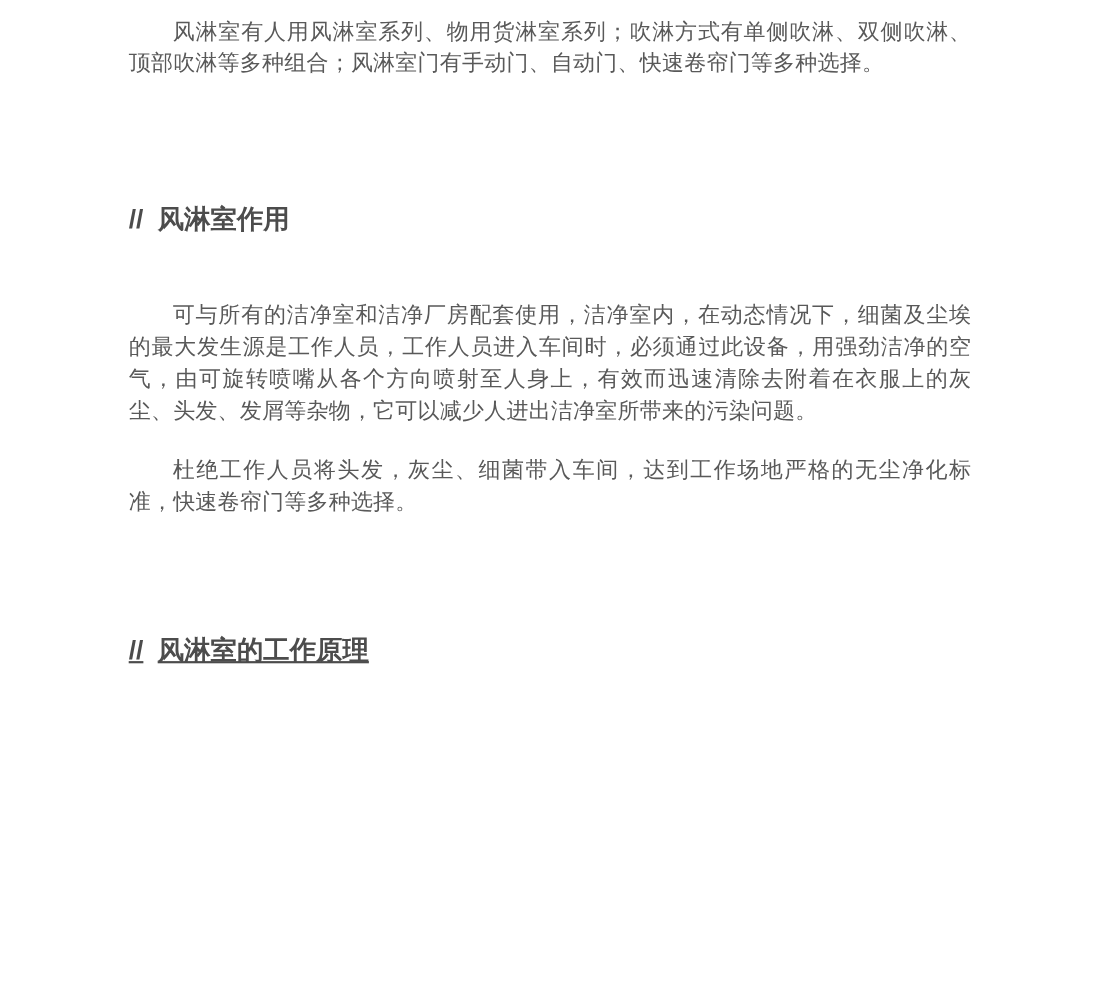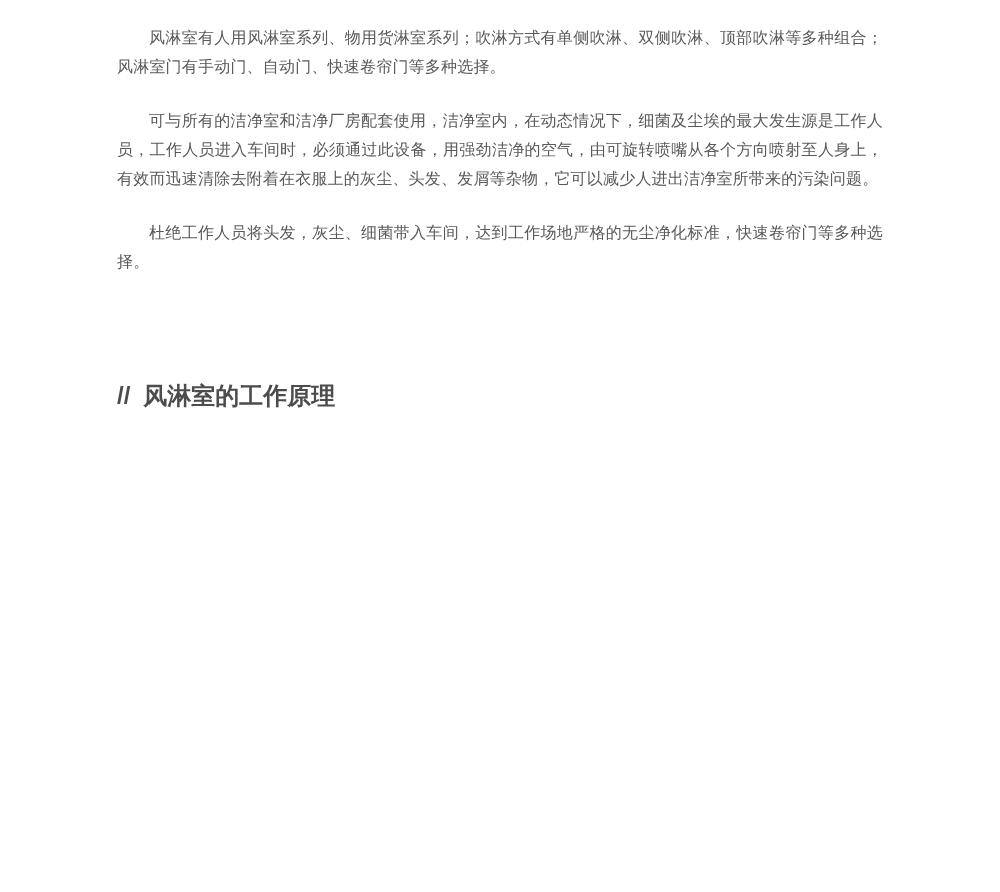--- a/index.html
+++ b/index.html
@@ -16,53 +16,56 @@
     background: #ffffff;
     font-family: "Liberation Sans", "DejaVu Sans", sans-serif;
     box-sizing: border-box;
   }
   .content {
     width: 766px;
     margin: 0 auto;
     padding-top: 15px;
   }
   p.para {
-    margin: 8px 0 25px 0;
-    font-size: 16px;
+    margin: 0 0 25px 0;
+    font-size: 20px;
     line-height: 29px;
     color: #595959;
     text-indent: 2em;
     text-align: justify;
     letter-spacing: 0.2px;
   }
   p.para:last-child { margin-bottom: 0; }
   h2.section-heading {
     font-size: 24px;
     line-height: 30px;
     font-weight: bold;
     color: #4c4c4c;
     margin: 0;
   }
   .section-1 h2.section-heading { margin: 112px 0 58px 0; }
-  .section-2 h2.section-heading { margin: 105px 0 54px 0; }
+  .section-2 h2.section-heading { margin: 105px 0 54px 0; text-decoration: underline; }
   .heading-marker {
     margin-right: 13px;
     font-weight: bold;
     color: #4c4c4c;
   }
 </style>
 </head>
 <body>
 
 <div class="page">
   <div class="content">
 
     <p class="para">风淋室有人用风淋室系列、物用货淋室系列；吹淋方式有单侧吹淋、双侧吹淋、顶部吹淋等多种组合；风淋室门有手动门、自动门、快速卷帘门等多种选择。</p>
 
     <div class="section section-1">
+      <h2 class="section-heading">
+        <span class="heading-marker">//</span><span class="heading-text">风淋室作用</span>
+      </h2>
       <p class="para">可与所有的洁净室和洁净厂房配套使用，洁净室内，在动态情况下，细菌及尘埃的最大发生源是工作人员，工作人员进入车间时，必须通过此设备，用强劲洁净的空气，由可旋转喷嘴从各个方向喷射至人身上，有效而迅速清除去附着在衣服上的灰尘、头发、发屑等杂物，它可以减少人进出洁净室所带来的污染问题。</p>
       <p class="para">杜绝工作人员将头发，灰尘、细菌带入车间，达到工作场地严格的无尘净化标准，快速卷帘门等多种选择。</p>
     </div>
 
     <div class="section section-2">
       <h2 class="section-heading">
         <span class="heading-marker">//</span><span class="heading-text">风淋室的工作原理</span>
       </h2>
     </div>
 

